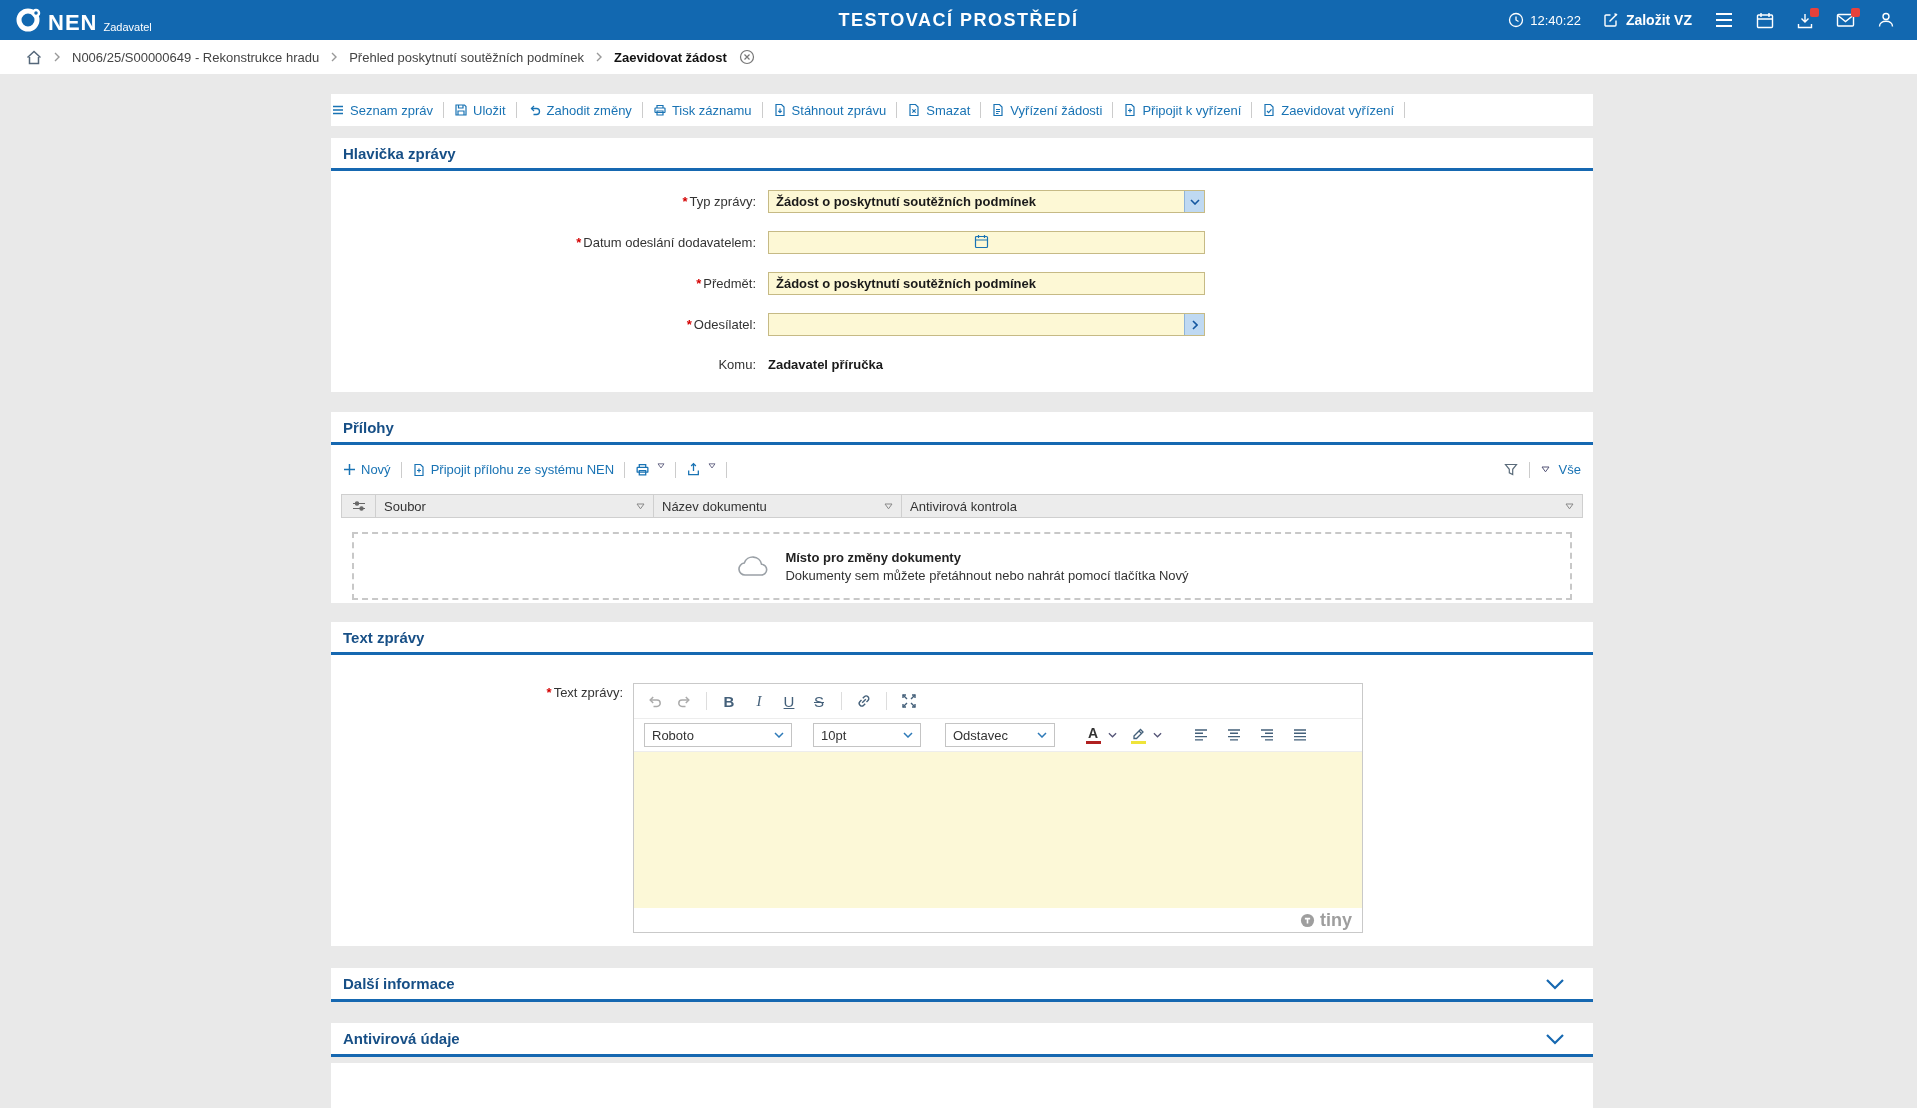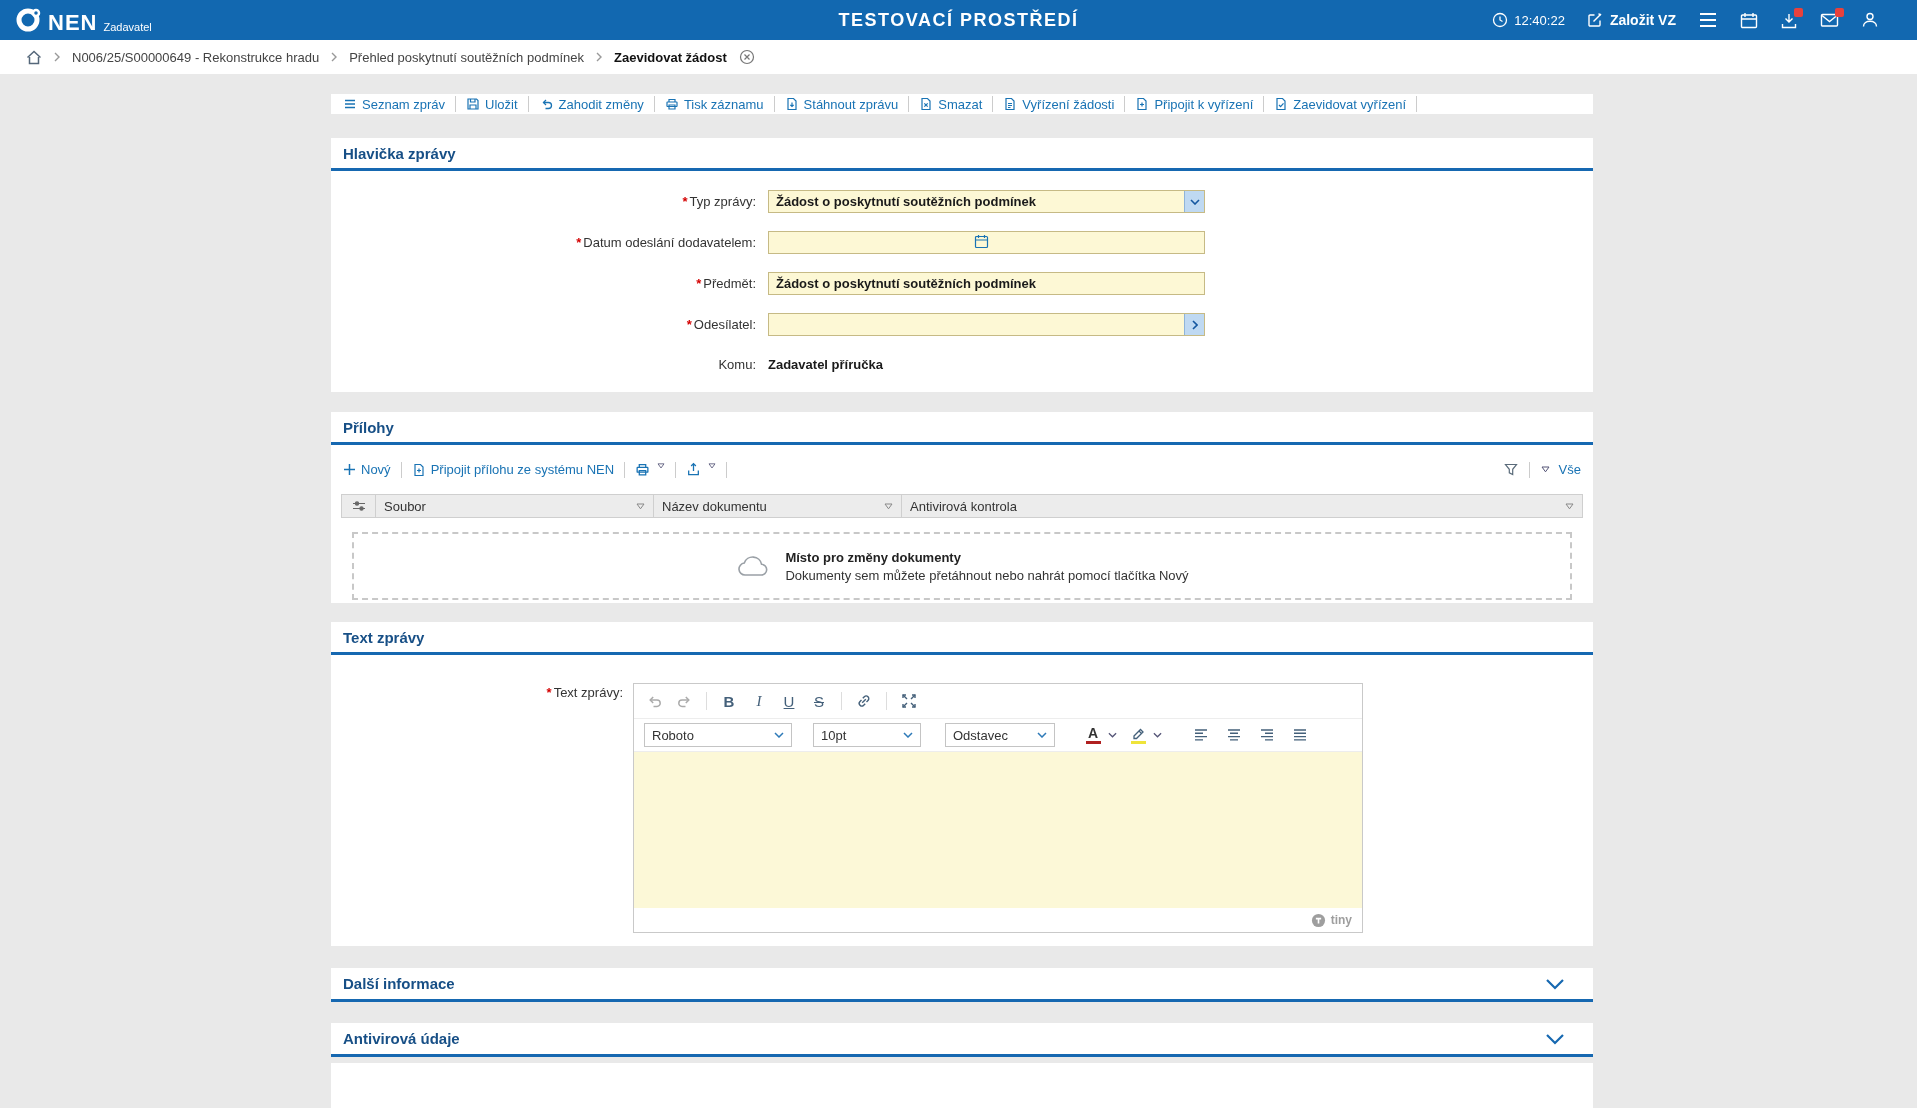--- a/index.html
+++ b/index.html
@@ -6,34 +6,34 @@
   html,body { width:1917px; height:1108px; }
   body { background:#E9E9E9; font-family:"Liberation Sans", sans-serif; position:relative; overflow:hidden; color:#222; }
   svg { display:block; }
 
   
   .topbar { position:absolute; top:0; left:0; width:100%; height:40px; background:#1268B0; display:flex; align-items:center; color:#fff; }
   .logo-wrap { display:flex; align-items:flex-end; gap:6px; padding-left:14px; cursor:pointer; }
   .logo-text { font-size:22px; font-weight:bold; letter-spacing:1px; line-height:22px; }
   .logo-sub { font-size:11px; line-height:13px; }
   .env-title { position:absolute; left:50%; transform:translateX(-50%); font-size:18px; font-weight:bold; letter-spacing:1.5px; }
-  .topbar-right { margin-left:auto; display:flex; align-items:center; gap:22px; padding-right:38px; }
+  .topbar-right { margin-left:auto; display:flex; align-items:center; gap:22px; padding-right:22px; }
   .clock-group { display:flex; align-items:center; gap:6px; font-size:13px; }
   .create-vz { display:flex; align-items:center; gap:7px; font-size:14px; font-weight:bold; cursor:pointer; }
   .icon-badge-wrap { position:relative; cursor:pointer; }
   .badge { position:absolute; top:-4px; right:-5px; width:9px; height:9px; background:#E8413C; border-radius:2px; }
 
   
   .breadcrumb { position:absolute; top:40px; left:0; width:100%; height:34px; background:#fff; display:flex; align-items:center; gap:12px; padding-left:26px; font-size:13px; color:#444; }
   .crumb { cursor:pointer; }
   .crumb.active { font-weight:bold; color:#111; }
 
   
   .card { position:absolute; left:331px; width:1262px; background:#fff; }
-  .toolbar-card { top:94px; height:20px; display:flex; align-items:center; padding-left:12px; }
+  .toolbar-card { top:94px; height:32px; display:flex; align-items:center; }
   .action { display:flex; align-items:center; gap:5px; color:#1973B4; font-size:13px; cursor:pointer; white-space:nowrap; }
   .vsep { width:1px; height:16px; background:#ccc; margin:0 10px; }
 
   .section-head { height:30px; display:flex; align-items:center; padding-left:12px; }
   .section-title { font-size:15px; font-weight:bold; color:#174F86; }
   .section-underline { height:3px; background:#1668B1; }
 
   .hlavicka-card { top:138px; height:254px; }
   .form { padding-top:10px; }
   .form-row { height:41px; display:flex; align-items:center; }
@@ -72,21 +72,21 @@
   .tox-select { height:24px; border:1px solid #C4C4C4; background:#fff; display:flex; align-items:center; padding:0 7px; font-size:13px; color:#333; cursor:pointer; }
   .tox-select .sel-label { margin-right:auto; }
   .sel-font { width:148px; } .sel-size { width:108px; margin-left:21px; } .sel-block { width:110px; margin-left:24px; }
   .color-btn { width:24px; height:26px; display:flex; flex-direction:column; align-items:center; justify-content:center; cursor:pointer; margin-left:26px; }
   .color-btn .glyph { font-size:14px; font-weight:bold; color:#333; line-height:15px; }
   .color-bar { width:15px; height:3px; }
   .chev-btn { width:15px; height:26px; display:flex; align-items:center; justify-content:center; cursor:pointer; }
   .align-group { display:flex; gap:5px; margin-left:22px; }
   .tox-content { height:156px; background:#FCF8D7; cursor:text; }
   .tox-status { height:24px; display:flex; align-items:center; justify-content:flex-end; gap:5px; padding-right:10px; }
-  .tiny-brand { font-size:12px; font-weight:bold; color:#9E9E9E; }
+  .tiny-brand { font-size:18px; font-weight:bold; color:#9E9E9E; }
 
   .collapsed-card { height:34px; position:absolute; }
   .collapsed-card .section-head { height:31px; }
   .collapsed-card .section-underline { position:absolute; bottom:0; left:0; width:100%; }
   .collapse-chevron { position:absolute; right:28px; top:10px; cursor:pointer; }
 
   .trailing-card { top:1063px; height:45px; }
 </style>
 </head>
 <body>

